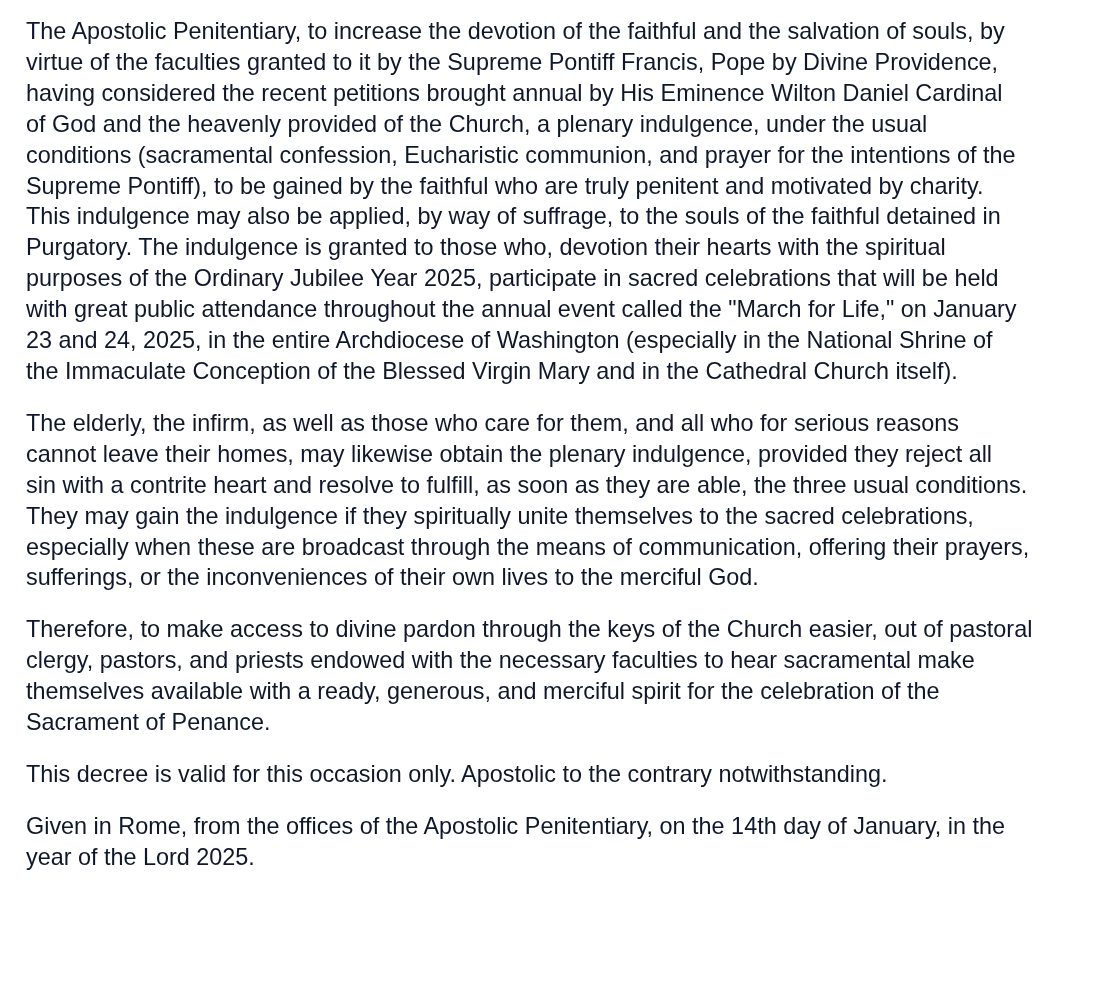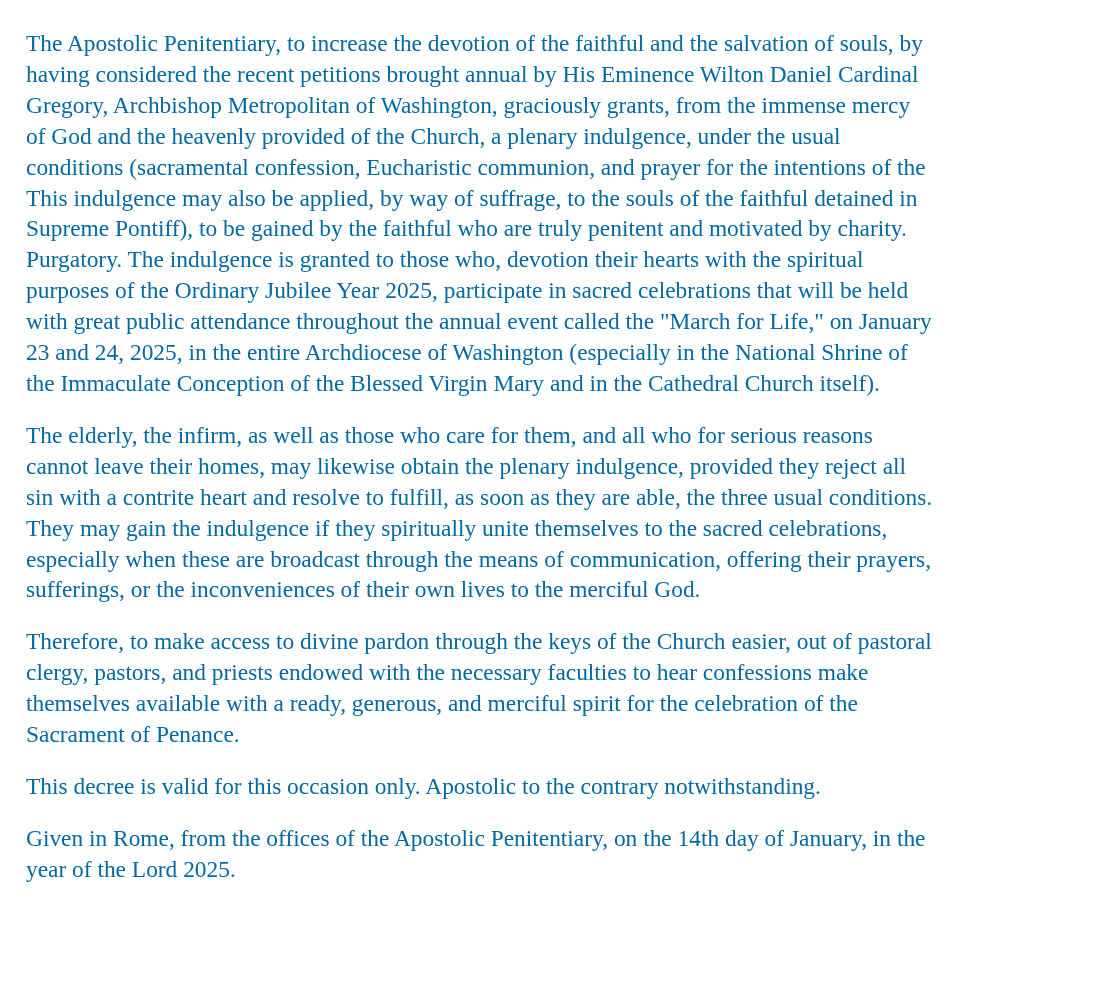--- a/index.html
+++ b/index.html
@@ -9,67 +9,67 @@
     }
     body {
       width: 1118px;
       height: 1008px;
       overflow: hidden;
       position: relative;
     }
     .doc {
       position: absolute;
       left: 26px;
-      top: 28px;
+      top: 16px;
       width: 1080px;
-      font-family: Liberation Serif, serif;
+      font-family: Liberation Sans, sans-serif;
       font-size: 23.4px;
       line-height: 30.9px;
-      color: #0369a1;
+      color: #0f172a;
     }
     .para {
       margin: 0 0 21px 0;
     }
     .line {
       display: block;
       white-space: nowrap;
     }
   </style>
 </head>
 <body>
 
 <div class="doc">
 
   <p class="para">
     <span class="line">The Apostolic Penitentiary, to increase the devotion of the faithful and the salvation of souls, by</span>
+    <span class="line">virtue of the faculties granted to it by the Supreme Pontiff Francis, Pope by Divine Providence,</span>
     <span class="line">having considered the recent petitions brought annual by His Eminence Wilton Daniel Cardinal</span>
-    <span class="line">Gregory, Archbishop Metropolitan of Washington, graciously grants, from the immense mercy</span>
     <span class="line">of God and the heavenly provided of the Church, a plenary indulgence, under the usual</span>
     <span class="line">conditions (sacramental confession, Eucharistic communion, and prayer for the intentions of the</span>
+    <span class="line">Supreme Pontiff), to be gained by the faithful who are truly penitent and motivated by charity.</span>
     <span class="line">This indulgence may also be applied, by way of suffrage, to the souls of the faithful detained in</span>
-    <span class="line">Supreme Pontiff), to be gained by the faithful who are truly penitent and motivated by charity.</span>
     <span class="line">Purgatory. The indulgence is granted to those who, devotion their hearts with the spiritual</span>
     <span class="line">purposes of the Ordinary Jubilee Year 2025, participate in sacred celebrations that will be held</span>
     <span class="line">with great public attendance throughout the annual event called the "March for Life," on January</span>
     <span class="line">23 and 24, 2025, in the entire Archdiocese of Washington (especially in the National Shrine of</span>
     <span class="line">the Immaculate Conception of the Blessed Virgin Mary and in the Cathedral Church itself).</span>
   </p>
 
   <p class="para">
     <span class="line">The elderly, the infirm, as well as those who care for them, and all who for serious reasons</span>
     <span class="line">cannot leave their homes, may likewise obtain the plenary indulgence, provided they reject all</span>
     <span class="line">sin with a contrite heart and resolve to fulfill, as soon as they are able, the three usual conditions.</span>
     <span class="line">They may gain the indulgence if they spiritually unite themselves to the sacred celebrations,</span>
     <span class="line">especially when these are broadcast through the means of communication, offering their prayers,</span>
     <span class="line">sufferings, or the inconveniences of their own lives to the merciful God.</span>
   </p>
 
   <p class="para">
     <span class="line">Therefore, to make access to divine pardon through the keys of the Church easier, out of pastoral</span>
-    <span class="line">clergy, pastors, and priests endowed with the necessary faculties to hear confessions make</span>
+    <span class="line">clergy, pastors, and priests endowed with the necessary faculties to hear sacramental make</span>
     <span class="line">themselves available with a ready, generous, and merciful spirit for the celebration of the</span>
     <span class="line">Sacrament of Penance.</span>
   </p>
 
   <p class="para">
     <span class="line">This decree is valid for this occasion only. Apostolic to the contrary notwithstanding.</span>
   </p>
 
   <p class="para">
     <span class="line">Given in Rome, from the offices of the Apostolic Penitentiary, on the 14th day of January, in the</span>

